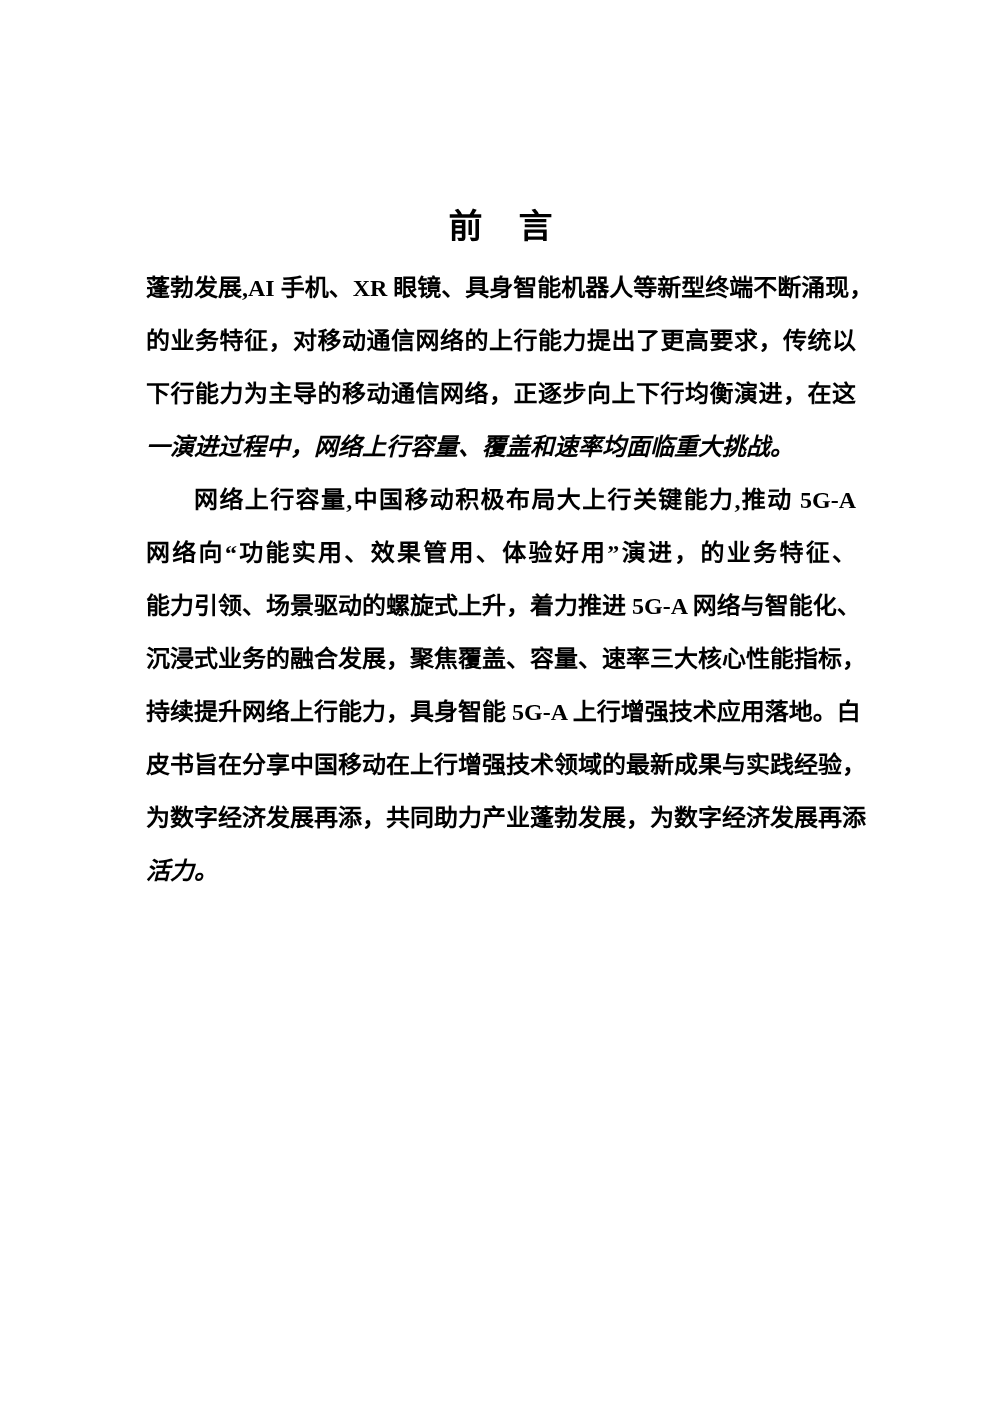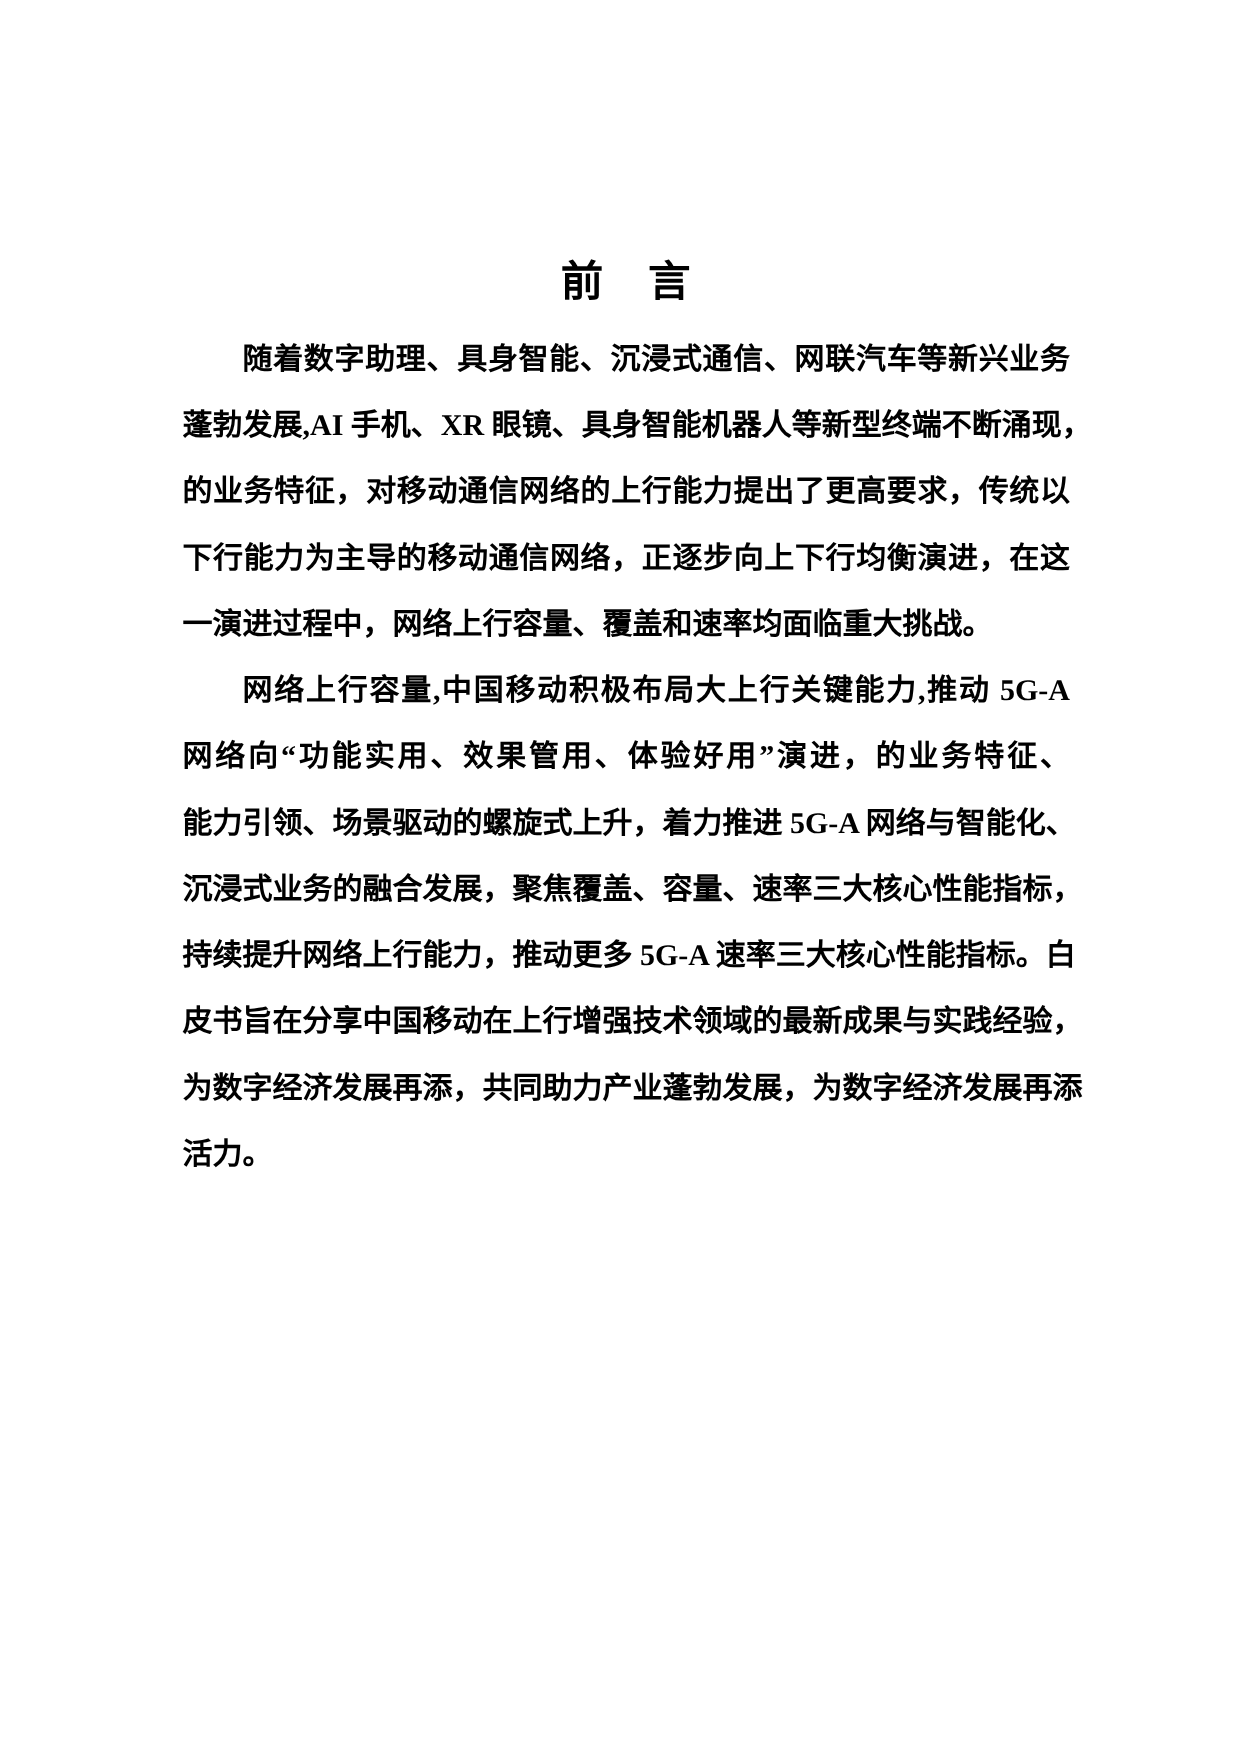--- a/index.html
+++ b/index.html
@@ -45,41 +45,41 @@
     
     text-align-last: justify;
     white-space: nowrap;
     overflow: visible;
   }
   .line.para-first {
     text-indent: 2em;
   }
   .line.para-last {
     text-align-last: left;
+    font-style: italic;
   }
 </style>
 </head>
 <body>
 
 <div class="page" style="background: rgb(255, 255, 255); color: rgb(0, 0, 0);">
   <div class="text-block">
     <h1 class="doc-title">前　言</h1>
     <div id="paragraphs">
         <div class="paragraph">
-          <div class="line para-first">随着数字助理、具身智能、沉浸式通信、网联汽车等新兴业务</div>
           <div class="line">蓬勃发展,AI 手机、XR 眼镜、具身智能机器人等新型终端不断涌现，</div>
           <div class="line">的业务特征，对移动通信网络的上行能力提出了更高要求，传统以</div>
           <div class="line">下行能力为主导的移动通信网络，正逐步向上下行均衡演进，在这</div>
           <div class="line para-last">一演进过程中，网络上行容量、覆盖和速率均面临重大挑战。</div>
         </div>
         <div class="paragraph">
           <div class="line para-first">网络上行容量,中国移动积极布局大上行关键能力,推动 5G-A</div>
           <div class="line">网络向“功能实用、效果管用、体验好用”演进，的业务特征、</div>
           <div class="line">能力引领、场景驱动的螺旋式上升，着力推进 5G-A 网络与智能化、</div>
           <div class="line">沉浸式业务的融合发展，聚焦覆盖、容量、速率三大核心性能指标，</div>
-          <div class="line">持续提升网络上行能力，推动更多 5G-A 速率三大核心性能指标。白</div>
+          <div class="line">持续提升网络上行能力，具身智能 5G-A 上行增强技术应用落地。白</div>
           <div class="line">皮书旨在分享中国移动在上行增强技术领域的最新成果与实践经验，</div>
           <div class="line">为数字经济发展再添，共同助力产业蓬勃发展，为数字经济发展再添</div>
           <div class="line para-last">活力。</div>
         </div>
       </div>
   </div>
 </div>
 
 </body></html>

